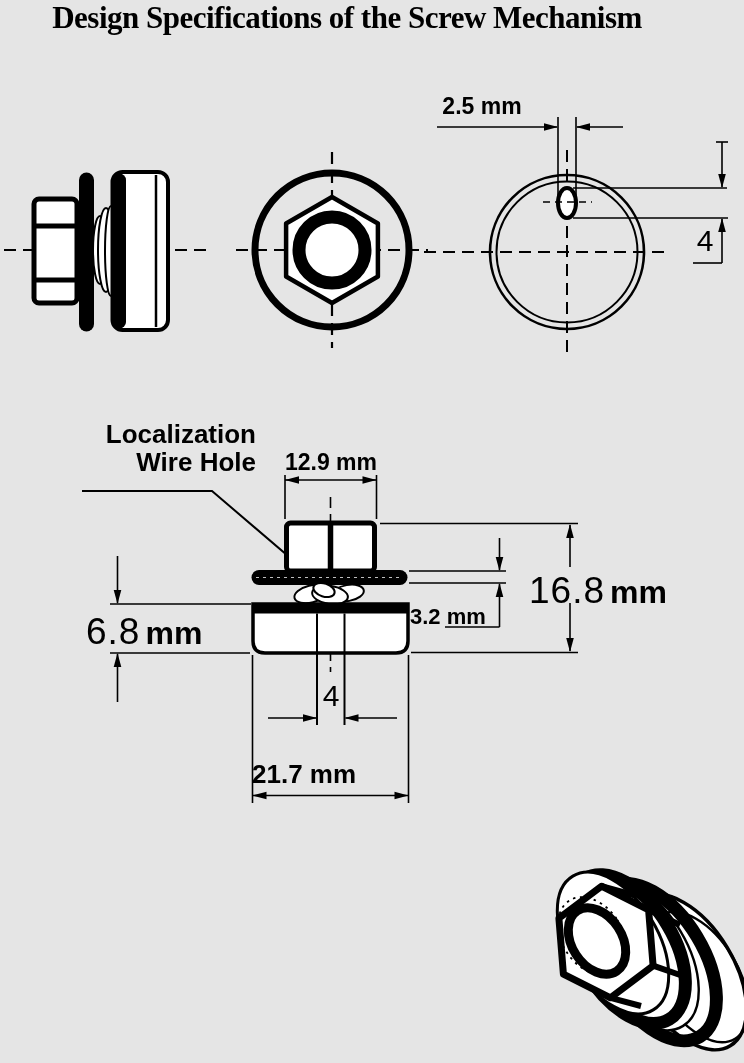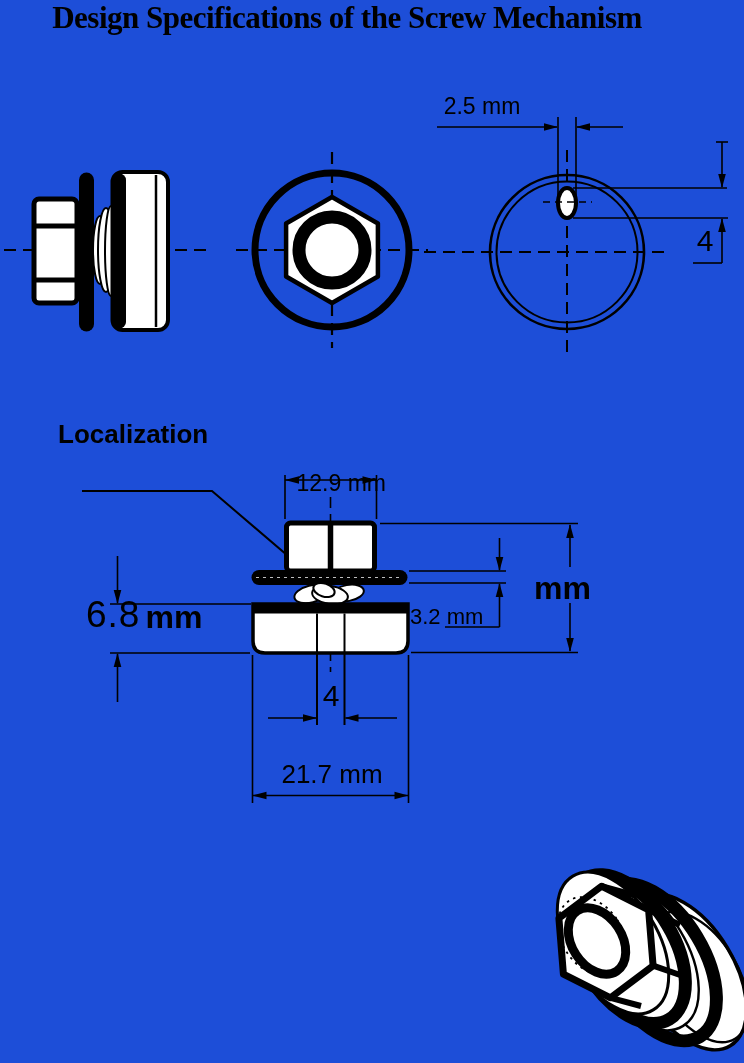--- a/index.html
+++ b/index.html
@@ -1,47 +1,47 @@
 <!DOCTYPE html>
 <html><head>
 <meta charset="utf-8">
 <style>
   html,body{margin:0;padding:0;background:#ffffff;}
   #stage{
     position:relative;
     width:744px;height:1063px;
-    background:#1d4ed8;
+    background:#e5e5e5;
     font-family:"Liberation Sans", sans-serif;
     color:#000;
     overflow:hidden;
   }
   svg{position:absolute;left:0;top:0;}
   .txt{position:absolute;white-space:nowrap;color:#000;}
   #title{
     left:0;top:6;width:694px;text-align:center;
     font-family:"Liberation Serif", serif;
     font-weight:bold;font-size:31px;letter-spacing:-0.5px;
   }
   #callout{
-    left:58px;top:420px;width:198px;text-align:left;
+    left:58px;top:420px;width:198px;text-align:right;
     font-weight:bold;font-size:26px;line-height:28px;
   }
-  .dim-bold{font-weight:normal;font-size:23px;}
+  .dim-bold{font-weight:bold;font-size:23px;}
   .dim-light{font-weight:normal;font-size:30px;}
-  #dim-head-width{left:276px;top:449px;width:110px;text-align:right;margin-top:21px;}
+  #dim-head-width{left:276px;top:449px;width:110px;text-align:center;}
   #dim-hole-width{left:426px;top:93px;width:112px;text-align:center;}
   #dim-hole-height{left:688px;top:224px;width:34px;text-align:center;}
   #dim-shaft-width{left:316px;top:679px;width:30px;text-align:center;}
-  #dim-flange-width{left:252px;top:759px;width:160px;text-align:center;font-size:26px;}
+  #dim-flange-width{left:252px;top:759px;width:160px;font-size:26px;}
   #dim-washer-thickness{left:410px;top:604px;font-size:22px;}
   .big-dim{display:inline-flex;align-items:baseline;}
   .big-dim .val{font-weight:normal;font-size:37px;letter-spacing:1px;}
   .big-dim .unit{font-weight:bold;font-size:32px;margin-left:5px;}
   #dim-overall-height{left:529px;top:570px;}
-  #dim-flange-height{left:86px;top:594px;align-items:flex-end;}
+  #dim-flange-height{left:86px;top:611px;}
 </style>
 </head>
 <body>
 
 <div id="stage">
 
   <svg width="744" height="1063" viewBox="0 0 744 1063">
     <defs></defs>
     <g stroke="#000" fill="none" stroke-linecap="butt">
 
@@ -191,29 +191,31 @@
         <ellipse cx="597" cy="941" rx="25" ry="36" transform="rotate(-33 597 941)" stroke-width="9" fill="#fff"></ellipse>
         <ellipse cx="592" cy="936" rx="30" ry="42" transform="rotate(-33 592 936)" stroke-width="1.8" stroke-dasharray="2.5 4.5"></ellipse>
       </g>
     </g>
   </svg>
 
   <div id="title" class="txt">Design Specifications of the Screw Mechanism</div>
 
   <div id="callout" class="txt">
     <div>Localization</div>
+    <div>Wire Hole</div>
   </div>
 
   <div id="dim-hole-width" class="txt dim-bold">2.5 mm</div>
 
   <div id="dim-hole-height" class="txt dim-light">4</div>
 
   <div id="dim-head-width" class="txt dim-bold">12.9 mm</div>
 
   <div id="dim-overall-height" class="txt big-dim">
+    <span class="val">16.8</span>
     <span class="unit">mm</span>
   </div>
 
   <div id="dim-washer-thickness" class="txt dim-bold">3.2 mm</div>
 
   <div id="dim-flange-height" class="txt big-dim">
     <span class="val">6.8</span>
     <span class="unit">mm</span>
   </div>
 

